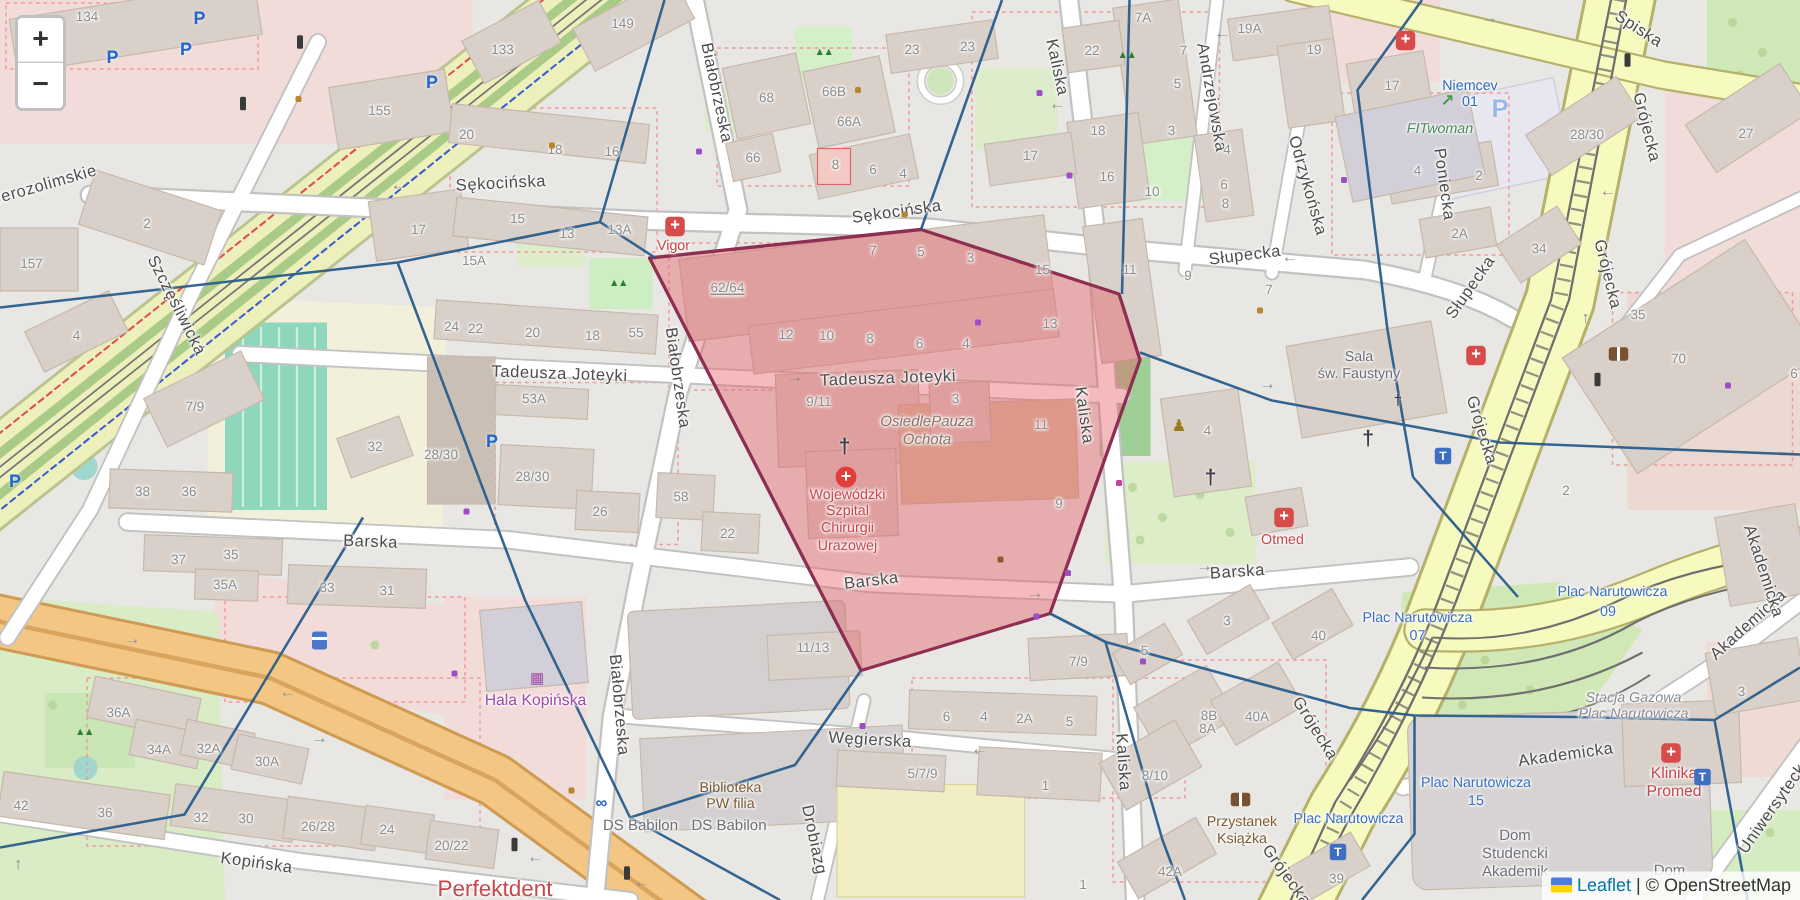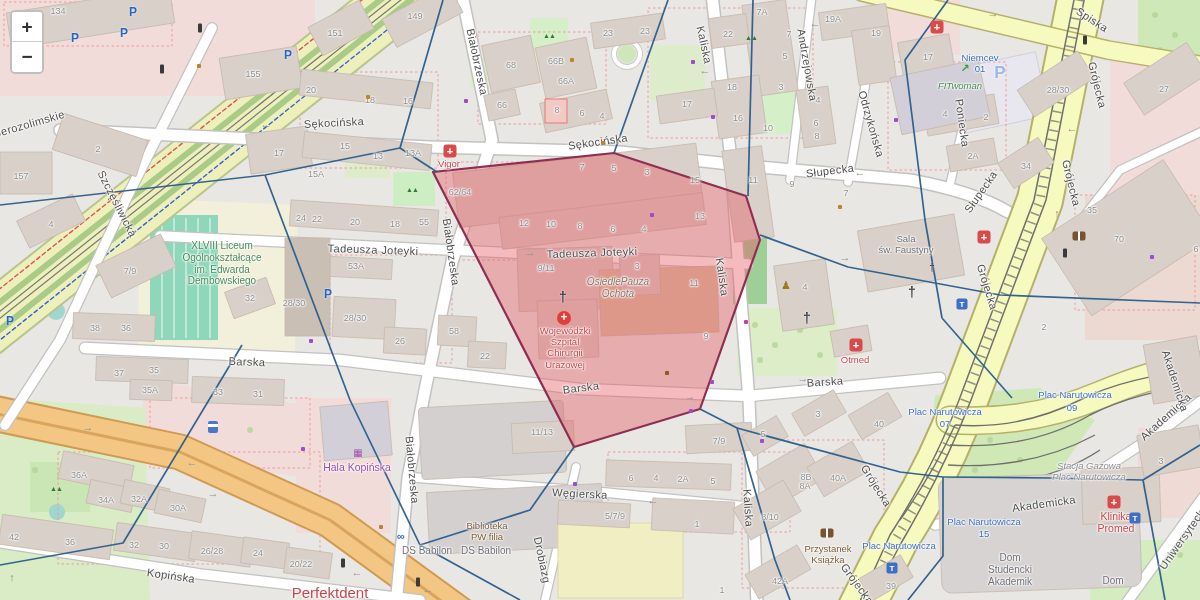--- a/index.html
+++ b/index.html
@@ -345,21 +345,21 @@
       <div class="lbl streets" style="left: 825px; top: 382px; transform: translate(-50%, -50%) rotate(-4deg);">Barska</div>
       <div class="lbl streets" style="left: 580px; top: 494px; transform: translate(-50%, -50%) rotate(3deg);">Węgierska</div>
       <div class="lbl streets" style="left: 542px; top: 560px; transform: translate(-50%, -50%) rotate(78deg);">Drobiazg</div>
       <div class="lbl streets" style="left: 171px; top: 576px; transform: translate(-50%, -50%) rotate(8deg);">Kopińska</div>
       <div class="lbl streets" style="left: 1044px; top: 504px; transform: translate(-50%, -50%) rotate(-8deg);">Akademicka</div>
       <div class="lbl streets" style="left: 1166px; top: 417px; transform: translate(-50%, -50%) rotate(-42deg);">Akademicka</div>
       <div class="lbl streets" style="left: 1175px; top: 381px; transform: translate(-50%, -50%) rotate(72deg);">Akademicka</div>
       <div class="lbl streets" style="left: 1184px; top: 537px; transform: translate(-50%, -50%) rotate(-55deg);">Uniwersytecka</div>
       <div class="lbl numbers" style="left: 58px; top: 11px; transform: translate(-50%, -50%) rotate(0deg);">134</div>
       <div class="lbl numbers" style="left: 415px; top: 16px; transform: translate(-50%, -50%) rotate(0deg);">149</div>
-      <div class="lbl numbers" style="left: 335px; top: 33px; transform: translate(-50%, -50%) rotate(0deg);">151</div>
+      <div class="lbl numbers" style="left: 335px; top: 33px; transform: translate(-50%, -50%) rotate(0deg);">133</div>
       <div class="lbl numbers" style="left: 253px; top: 74px; transform: translate(-50%, -50%) rotate(0deg);">155</div>
       <div class="lbl numbers" style="left: 21px; top: 176px; transform: translate(-50%, -50%) rotate(0deg);">157</div>
       <div class="lbl numbers" style="left: 279px; top: 153px; transform: translate(-50%, -50%) rotate(0deg);">17</div>
       <div class="lbl numbers" style="left: 98px; top: 149px; transform: translate(-50%, -50%) rotate(0deg);">2</div>
       <div class="lbl numbers" style="left: 51px; top: 224px; transform: translate(-50%, -50%) rotate(0deg);">4</div>
       <div class="lbl numbers" style="left: 311px; top: 90px; transform: translate(-50%, -50%) rotate(0deg);">20</div>
       <div class="lbl numbers" style="left: 370px; top: 100px; transform: translate(-50%, -50%) rotate(0deg);">18</div>
       <div class="lbl numbers" style="left: 408px; top: 101px; transform: translate(-50%, -50%) rotate(0deg);">16</div>
       <div class="lbl numbers" style="left: 345px; top: 146px; transform: translate(-50%, -50%) rotate(0deg);">15</div>
       <div class="lbl numbers" style="left: 378px; top: 156px; transform: translate(-50%, -50%) rotate(0deg);">13</div>
@@ -388,21 +388,21 @@
       <div class="lbl numbers" style="left: 817px; top: 136px; transform: translate(-50%, -50%) rotate(0deg);">8</div>
       <div class="lbl numbers" style="left: 833px; top: 19px; transform: translate(-50%, -50%) rotate(0deg);">19A</div>
       <div class="lbl numbers" style="left: 876px; top: 33px; transform: translate(-50%, -50%) rotate(0deg);">19</div>
       <div class="lbl numbers" style="left: 928px; top: 57px; transform: translate(-50%, -50%) rotate(0deg);">17</div>
       <div class="lbl numbers" style="left: 945px; top: 114px; transform: translate(-50%, -50%) rotate(0deg);">4</div>
       <div class="lbl numbers" style="left: 986px; top: 117px; transform: translate(-50%, -50%) rotate(0deg);">2</div>
       <div class="lbl numbers" style="left: 973px; top: 156px; transform: translate(-50%, -50%) rotate(0deg);">2A</div>
       <div class="lbl numbers" style="left: 1026px; top: 166px; transform: translate(-50%, -50%) rotate(0deg);">34</div>
       <div class="lbl numbers" style="left: 1058px; top: 90px; transform: translate(-50%, -50%) rotate(0deg);">28/30</div>
       <div class="lbl numbers" style="left: 1164px; top: 89px; transform: translate(-50%, -50%) rotate(0deg);">27</div>
-      <div class="lbl numbers" style="left: 460px; top: 192px; transform: translate(-50%, -50%) rotate(0deg);">62/64</div>
+      <div class="lbl numbers" style="left: 485px; top: 192px; transform: translate(-50%, -50%) rotate(0deg); text-decoration: underline;">62/64</div>
       <div class="lbl numbers" style="left: 582px; top: 167px; transform: translate(-50%, -50%) rotate(0deg);">7</div>
       <div class="lbl numbers" style="left: 614px; top: 168px; transform: translate(-50%, -50%) rotate(0deg);">5</div>
       <div class="lbl numbers" style="left: 647px; top: 172px; transform: translate(-50%, -50%) rotate(0deg);">3</div>
       <div class="lbl numbers" style="left: 695px; top: 180px; transform: translate(-50%, -50%) rotate(0deg);">15</div>
       <div class="lbl numbers" style="left: 700px; top: 216px; transform: translate(-50%, -50%) rotate(0deg);">13</div>
       <div class="lbl numbers" style="left: 524px; top: 223px; transform: translate(-50%, -50%) rotate(0deg);">12</div>
       <div class="lbl numbers" style="left: 551px; top: 224px; transform: translate(-50%, -50%) rotate(0deg);">10</div>
       <div class="lbl numbers" style="left: 580px; top: 226px; transform: translate(-50%, -50%) rotate(0deg);">8</div>
       <div class="lbl numbers" style="left: 613px; top: 229px; transform: translate(-50%, -50%) rotate(0deg);">6</div>
       <div class="lbl numbers" style="left: 644px; top: 229px; transform: translate(-50%, -50%) rotate(0deg);">4</div>
@@ -472,24 +472,20 @@
       <div class="lbl pois" style="left: 565px; top: 347px; transform: translate(-50%, -50%) rotate(0deg); color: rgb(200, 71, 77);">Wojewódzki
 Szpital
 Chirurgii
 Urazowej</div>
       <div class="lbl pois" style="left: 855px; top: 360px; transform: translate(-50%, -50%) rotate(0deg); color: rgb(200, 71, 77);">Otmed</div>
       <div class="lbl pois" style="left: 330px; top: 593px; transform: translate(-50%, -50%) rotate(0deg); color: rgb(200, 71, 77); font-size: 15px;">Perfektdent</div>
       <div class="lbl pois" style="left: 1116px; top: 522px; transform: translate(-50%, -50%) rotate(0deg); color: rgb(200, 71, 77); font-size: 10.5px;">Klinika
 Promed</div>
       <div class="lbl pois" style="left: 618px; top: 288px; transform: translate(-50%, -50%) rotate(0deg); color: rgb(134, 117, 106); font-size: 10px; font-style: italic;">OsiedlePauza
 Ochota</div>
-      <div class="lbl pois" style="left: 222px; top: 264px; transform: translate(-50%, -50%) rotate(0deg); color: rgb(70, 140, 88); font-size: 10px;">XLVIII Liceum
-Ogólnokształcące
-im. Edwarda
-Dembowskiego</div>
       <div class="lbl pois" style="left: 357px; top: 467px; transform: translate(-50%, -50%) rotate(0deg); color: rgb(161, 76, 168); font-size: 10.5px;">Hala Kopińska</div>
       <div class="lbl pois" style="left: 427px; top: 551px; transform: translate(-50%, -50%) rotate(0deg); color: rgb(112, 112, 122); font-size: 10px;">DS Babilon</div>
       <div class="lbl pois" style="left: 486px; top: 551px; transform: translate(-50%, -50%) rotate(0deg); color: rgb(112, 112, 122); font-size: 10px;">DS Babilon</div>
       <div class="lbl pois" style="left: 487px; top: 531px; transform: translate(-50%, -50%) rotate(0deg); color: rgb(125, 91, 51);">Biblioteka
 PW filia</div>
       <div class="lbl pois" style="left: 828px; top: 554px; transform: translate(-50%, -50%) rotate(0deg); color: rgb(125, 91, 51);">Przystanek
 Książka</div>
       <div class="lbl pois" style="left: 906px; top: 244px; transform: translate(-50%, -50%) rotate(0deg); color: rgb(111, 111, 120);">Sala
 św. Faustyny</div>
       <div class="lbl pois" style="left: 1089px; top: 471px; transform: translate(-50%, -50%) rotate(0deg); color: rgb(139, 139, 149); font-style: italic;">Stacja Gazowa
@@ -584,14 +580,20 @@
       <div class="lbl dots" style="left: 381px; top: 527px; transform: translate(-50%, -50%) rotate(0deg); color: rgb(184, 134, 44); background: rgb(184, 134, 44);"></div>
       <div class="lbl dots" style="left: 840px; top: 207px; transform: translate(-50%, -50%) rotate(0deg); color: rgb(184, 134, 44); background: rgb(184, 134, 44);"></div>
       <div class="lbl dots" style="left: 667px; top: 373px; transform: translate(-50%, -50%) rotate(0deg); color: rgb(138, 90, 42); background: rgb(138, 90, 42);"></div>
     </div>
 
 <div class="zoomctrl">
   <button>+</button>
   <button>−</button>
 </div>
 
-
+<div class="attr">
+  <span class="uaflag"></span>
+  <a href="#">Leaflet</a>
+  <span>|</span>
+  <span>© OpenStreetMap</span>
 </div>
 
+</div>
+
 </body></html>

